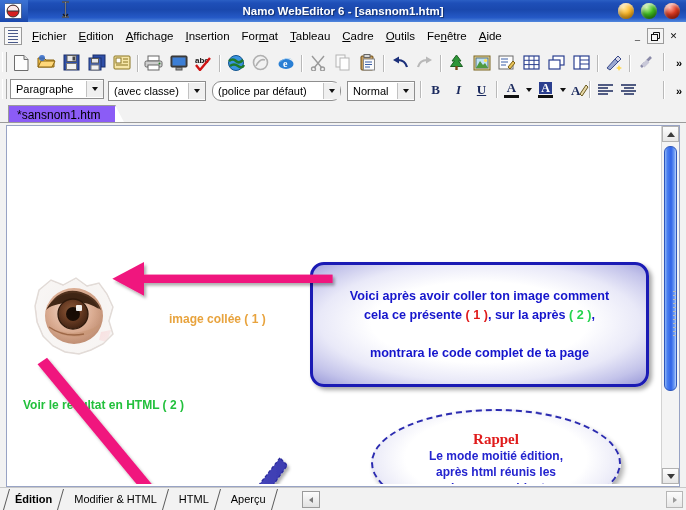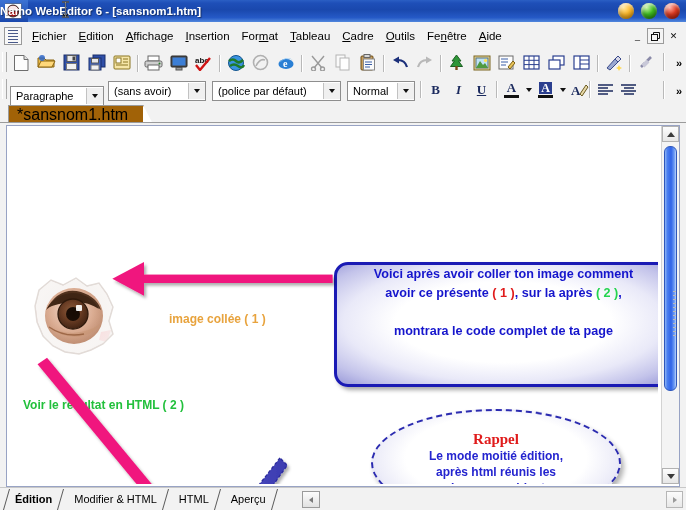--- a/index.html
+++ b/index.html
@@ -28,21 +28,21 @@
   }
   .titlebar .tb-left-curve {
     position: absolute; left: 0; top: 0; width: 28px; height: 22px;
     background: linear-gradient(to bottom, #3c73d4, #1a48ad);
   }
   .app-icon {
     position: absolute; left: 5px; top: 3px; width: 17px; height: 16px;
   }
   .title-text {
     position: absolute; left: 0; top: 0; width: 686px; height: 30px;
-    line-height: 22px; text-align: left;
+    line-height: 22px; text-align: center;
     color: #ffffff; font-weight: bold; font-size: 11.5px;
     text-shadow: 1px 1px 1px rgba(0,0,0,.45);
   }
   .win-btns {
     position: absolute; right: 6px; top: 3px; height: 17px;
   }
   .win-btn {
     display: inline-block; width: 16px; height: 16px; border-radius: 50%;
     margin-left: 4px; vertical-align: top;
     box-shadow: inset 0 -3px 5px rgba(0,0,0,.35), inset 1px 2px 3px rgba(255,255,255,.75);
@@ -148,23 +148,23 @@
   }
 
   
   .doctabs {
     position: absolute; left: 0; top: 105px; width: 686px; height: 18px;
     background: #f2f2f2;
   }
   .doctab {
     position: absolute; left: 8px; top: 0; height: 18px;
     padding: 0 16px 0 8px;
-    background: #a16207;
+    background: #8b5cf6;
     border-left: 1px solid #9b9b9b; border-top: 1px solid #9b9b9b;
-    line-height: 18px; font-size: 16px; color: #000;
+    line-height: 18px; font-size: 12px; color: #000;
     border-radius: 0;
   }
   .doctab::after {
     content: ""; position: absolute; right: -9px; top: -1px; width: 0; height: 0;
     border-bottom: 19px solid #ffffff;
     border-right: 10px solid transparent;
   }
   .doctabs-base {
     position: absolute; left: 0; bottom: 0; width: 686px; height: 1px; background: #9b9b9b;
   }
@@ -234,21 +234,21 @@
 
   
   .callout-box {
     position: absolute; left: 303px; top: 136px; width: 339px; height: 125px;
     border: 3px solid #1a1ab4;
     border-radius: 14px;
     background:
       radial-gradient(ellipse at 50% 48%, #ffffff 0%, #ffffff 46%, #e9e9f8 68%, #c3c3ea 86%, #9a9ad9 100%);
     box-sizing: border-box;
     box-shadow: 3px 3px 4px rgba(0,0,0,.35);
-    display: flex; justify-content: center; margin-left: 24px;
+    display: flex; align-items: center; justify-content: center;
   }
   .callout-text {
     text-align: center; color: #1515cc; font-weight: bold;
     font-size: 12.6px; line-height: 19px;
     font-family: "Liberation Sans", sans-serif;
     padding: 0 12px;
   }
   .c-red { color: #e01b1b; }
   .c-green { color: #25d44f; }
 
@@ -564,35 +564,35 @@
           </svg>
       </div>
     </div>
     <div class="tb-more-sep"></div>
     <div class="tb-more">»</div>
   </div>
 
   <div class="toolbar toolbar2">
     <div class="tb-grip"></div>
 
-    <div class="combo" style="position:absolute;left:10px;top:10px;width:92px;">
+    <div class="combo" style="position:absolute;left:10px;top:3px;width:92px;">
       <span class="cv">Paragraphe</span>
       <span class="carrow">
           <b></b>
         </span>
     </div>
 
     <div class="combo" style="position:absolute;left:108px;top:5px;width:96px;">
-      <span class="cv">(sans avoir)</span>
+      <span class="cv">(avec classe)</span>
       <span class="carrow">
           <b></b>
         </span>
     </div>
 
-    <div class="combo" style="position:absolute;left:212px;top:5px;width:127px;">
+    <div class="combo" style="position:absolute;left:212px;top:5px;width:127px;border-radius:9px;">
       <span class="cv">(police par défaut)</span>
       <span class="carrow">
           <b></b>
         </span>
     </div>
 
     <div class="combo" style="position:absolute;left:347px;top:5px;width:66px;">
       <span class="cv">Normal</span>
       <span class="carrow">
           <b></b>
@@ -721,21 +721,21 @@
           </svg>
         </div>
 
         <div class="ann-text ann-image-collee">image collée ( 1 )</div>
 
         <div class="ann-text ann-voir">Voir le résultat en HTML ( 2 )</div>
 
         <div class="callout-box">
           <div class="callout-text">
             <span>Voici après avoir coller ton image comment</span><br>
-            <span>avoir ce présente </span><span class="c-red">( 1 )</span><span>, sur la après </span><span class="c-green">( 2 )</span><span>,</span><br>
+            <span>cela ce présente </span><span class="c-red">( 1 )</span><span>, sur la après </span><span class="c-green">( 2 )</span><span>,</span><br>
             <br>
             <span>montrara le code complet de ta page</span><br>
           </div>
         </div>
 
         <div class="ellipse-callout">
           <div class="ellipse-title">Rappel</div>
           <div class="ellipse-body">
             <span>Le mode moitié édition,</span><br>
             <span>après html réunis les</span><br>

